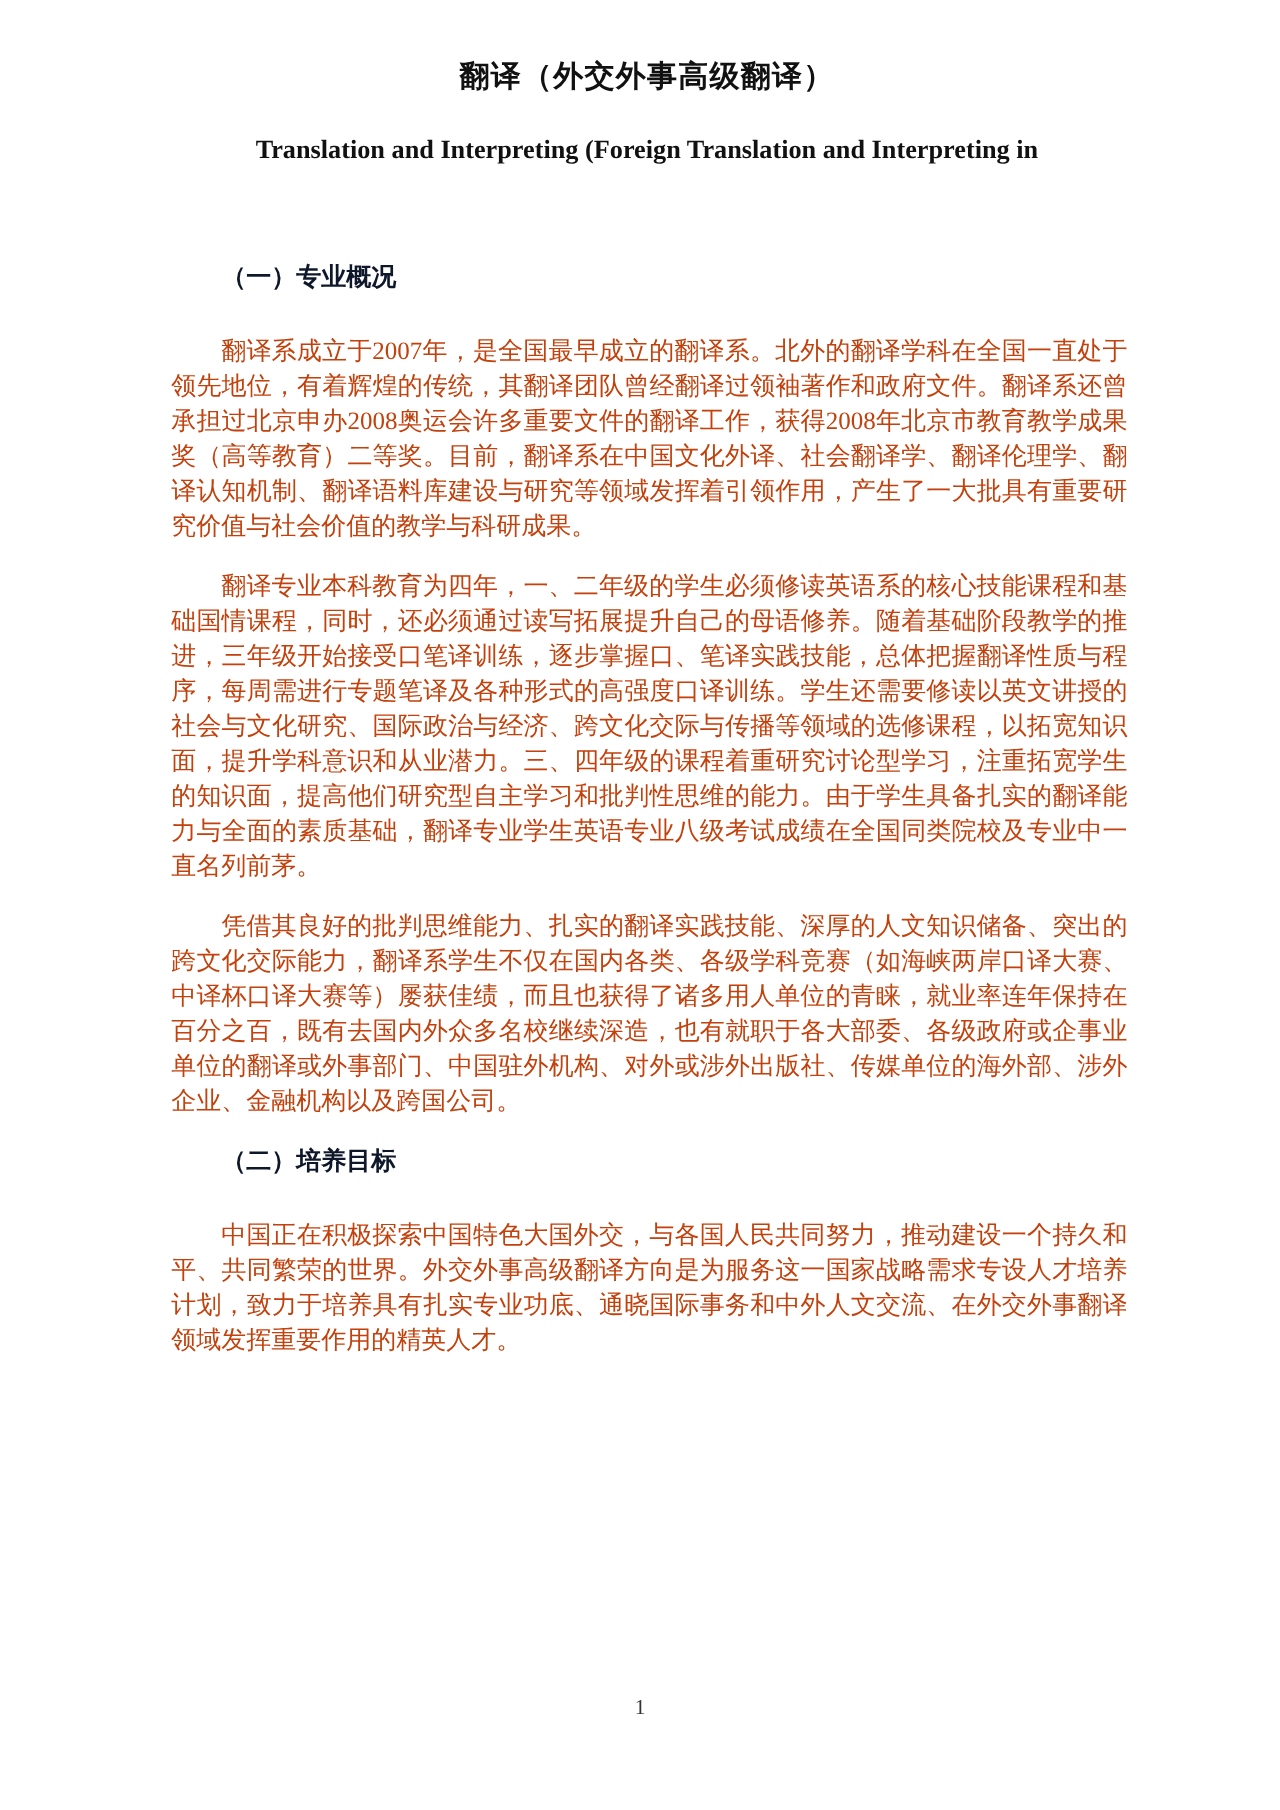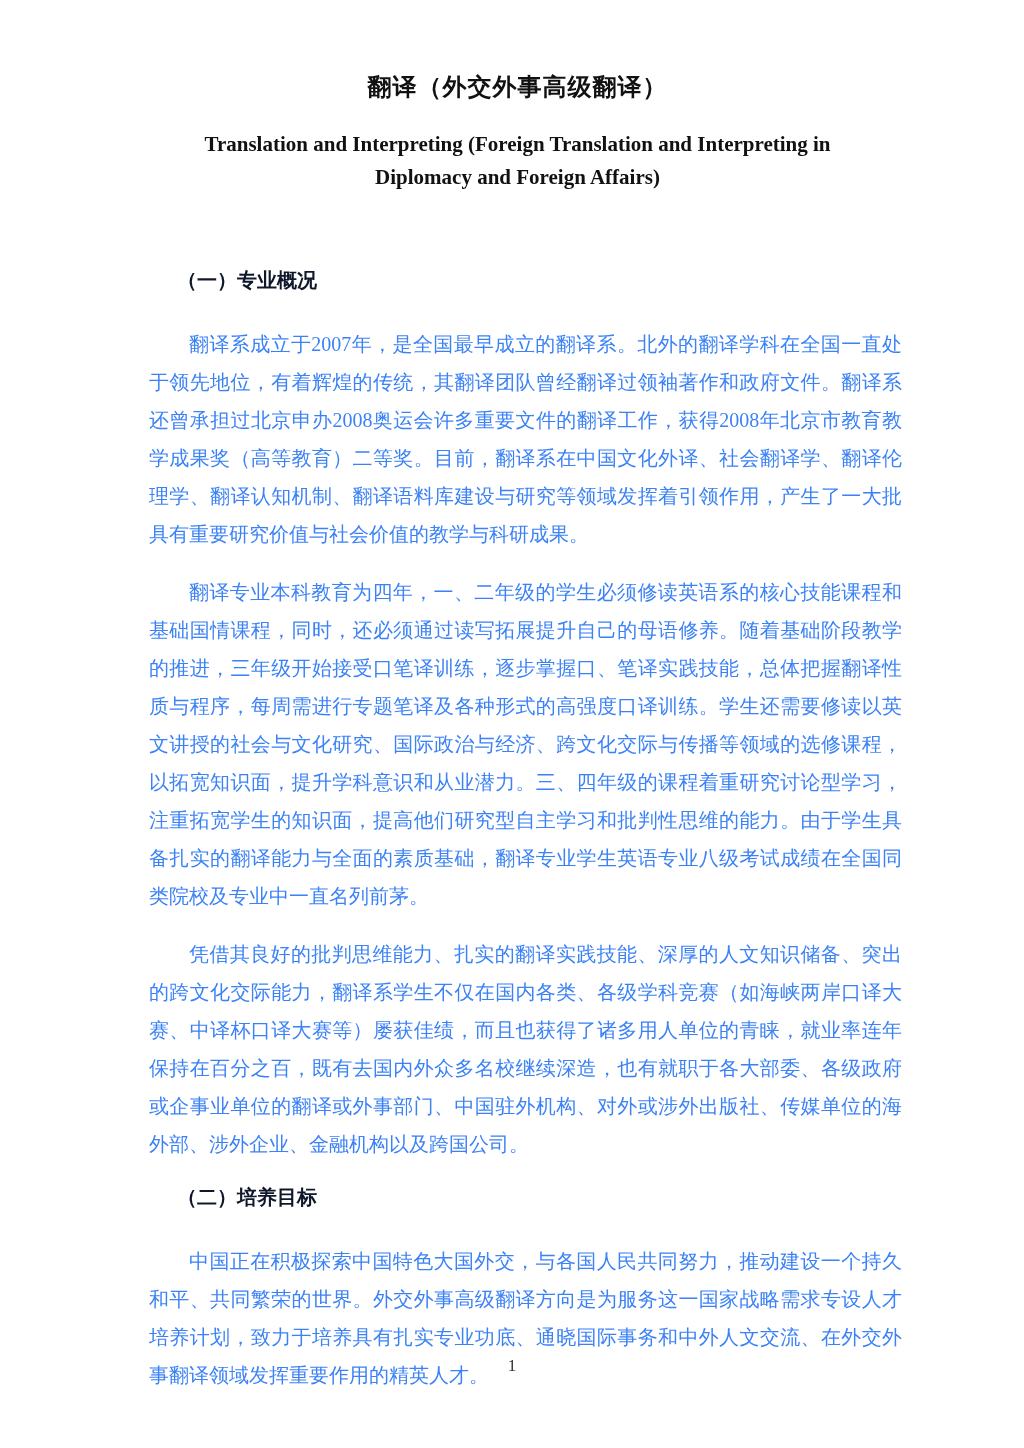--- a/index.html
+++ b/index.html
@@ -7,21 +7,21 @@
     padding: 0;
     background: #ffffff;
   }
   .page {
     position: relative;
     width: 1024px;
     height: 1448px;
     margin: 0 auto;
     background: #ffffff;
     box-sizing: border-box;
-    padding: 72px 122px 0 133px;
+    padding: 47px 122px 0 133px;
     overflow: hidden;
     color: #1f1f1f;
   }
   .title-zh {
     font-family: "Liberation Sans", "DejaVu Sans", sans-serif;
     font-weight: 700;
     font-size: 24px;
     line-height: 30px;
     text-align: center;
     color: #111111;
@@ -44,25 +44,25 @@
     text-indent: 2.2em;
     color: #0f172a;
     margin: 0 0 31px 0;
   }
   .section-overview .section-heading {
     margin-top: 72px;
   }
   .para {
     font-family: "Liberation Serif", "DejaVu Serif", serif;
     font-size: 20px;
-    line-height: 38px;
+    line-height: 28px;
     text-align: justify;
     text-indent: 2em;
-    margin: 0 0 20px 16px;
-    color: #3b82f6;
+    margin: 0 0 20px 4px;
+    color: #c2410c;
   }
   .page-number {
     position: absolute;
     left: 0;
     right: 0;
     bottom: 72px;
     text-align: center;
     font-family: "Liberation Serif", "DejaVu Serif", serif;
     font-size: 17px;
     color: #333333;
@@ -70,21 +70,20 @@
 </style>
 </head>
 <body>
 
 <div class="page">
 
   <div class="title-zh">翻译（外交外事高级翻译）</div>
 
   <div class="title-en">
     <div>Translation and Interpreting (Foreign Translation and Interpreting in</div>
-    <div>Diplomacy and Foreign Affairs)</div>
   </div>
 
   <div class="section section-overview">
     <div class="section-heading">（一）专业概况</div>
     <p class="para">翻译系成立于2007年，是全国最早成立的翻译系。北外的翻译学科在全国一直处于领先地位，有着辉煌的传统，其翻译团队曾经翻译过领袖著作和政府文件。翻译系还曾承担过北京申办2008奥运会许多重要文件的翻译工作，获得2008年北京市教育教学成果奖（高等教育）二等奖。目前，翻译系在中国文化外译、社会翻译学、翻译伦理学、翻译认知机制、翻译语料库建设与研究等领域发挥着引领作用，产生了一大批具有重要研究价值与社会价值的教学与科研成果。</p>
     <p class="para">翻译专业本科教育为四年，一、二年级的学生必须修读英语系的核心技能课程和基础国情课程，同时，还必须通过读写拓展提升自己的母语修养。随着基础阶段教学的推进，三年级开始接受口笔译训练，逐步掌握口、笔译实践技能，总体把握翻译性质与程序，每周需进行专题笔译及各种形式的高强度口译训练。学生还需要修读以英文讲授的社会与文化研究、国际政治与经济、跨文化交际与传播等领域的选修课程，以拓宽知识面，提升学科意识和从业潜力。三、四年级的课程着重研究讨论型学习，注重拓宽学生的知识面，提高他们研究型自主学习和批判性思维的能力。由于学生具备扎实的翻译能力与全面的素质基础，翻译专业学生英语专业八级考试成绩在全国同类院校及专业中一直名列前茅。</p>
     <p class="para">凭借其良好的批判思维能力、扎实的翻译实践技能、深厚的人文知识储备、突出的跨文化交际能力，翻译系学生不仅在国内各类、各级学科竞赛（如海峡两岸口译大赛、中译杯口译大赛等）屡获佳绩，而且也获得了诸多用人单位的青睐，就业率连年保持在百分之百，既有去国内外众多名校继续深造，也有就职于各大部委、各级政府或企事业单位的翻译或外事部门、中国驻外机构、对外或涉外出版社、传媒单位的海外部、涉外企业、金融机构以及跨国公司。</p>
   </div>
 
   <div class="section section-goals">

